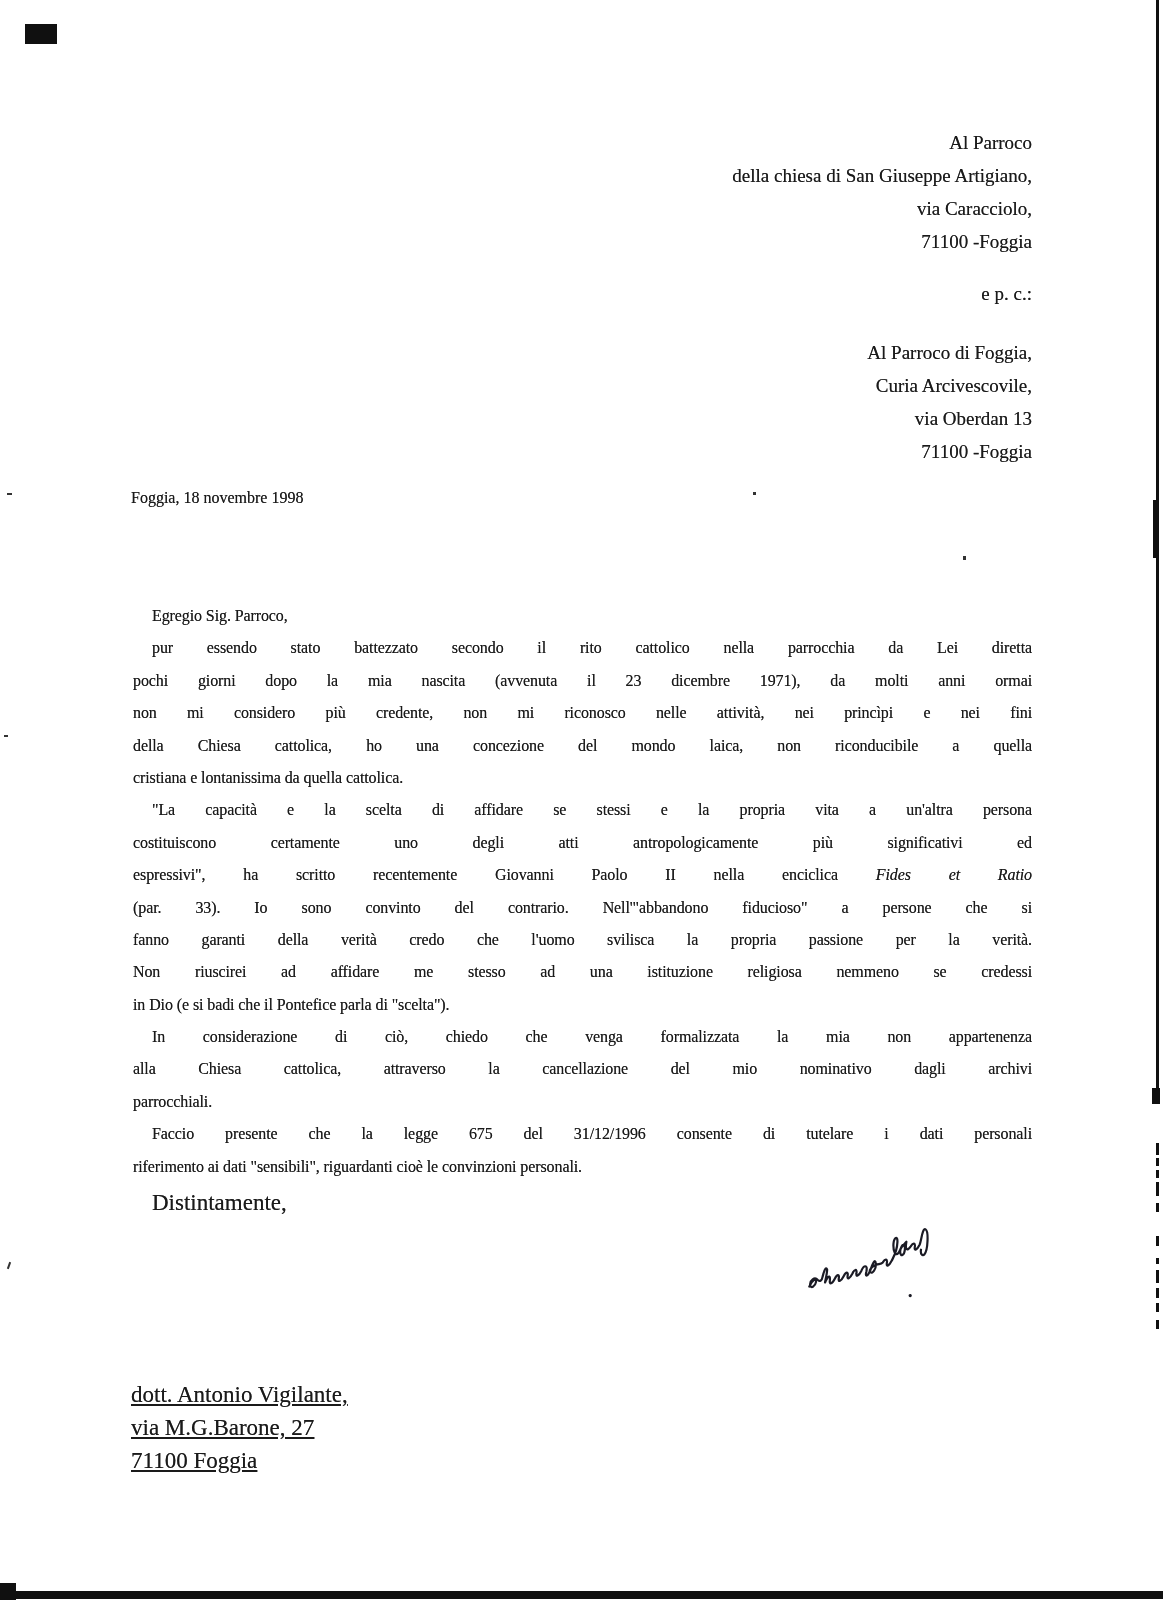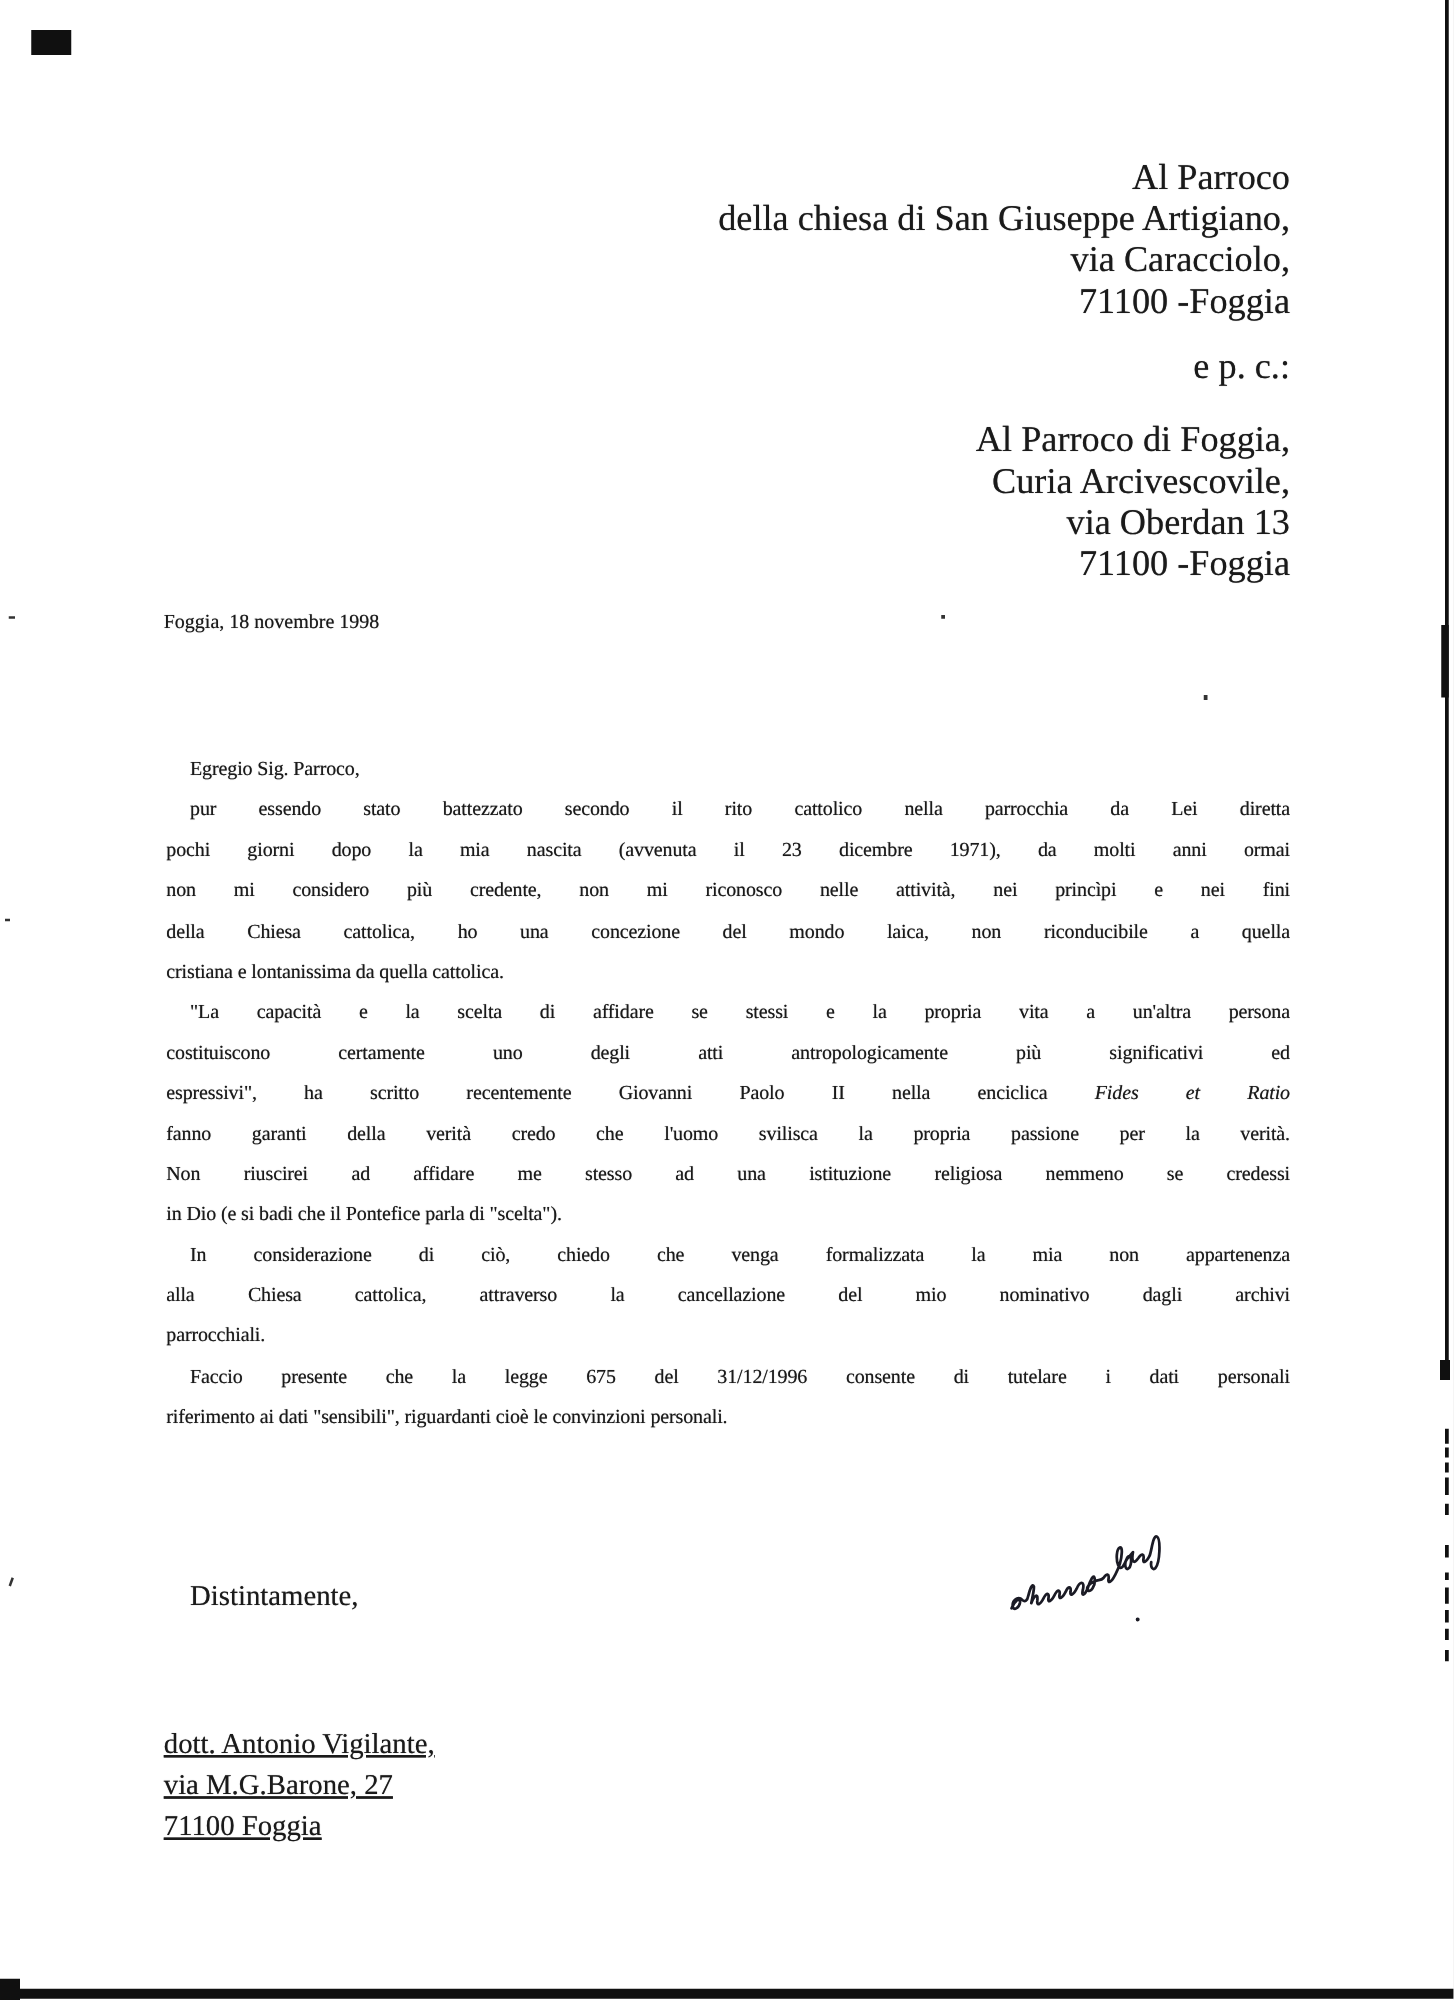--- a/index.html
+++ b/index.html
@@ -5,33 +5,33 @@
   html,body{margin:0;padding:0;background:#e8e8e8;}
   #page{
     position:relative;width:1163px;height:1600px;background:#ffffff;
     overflow:hidden;
     font-family:"Liberation Serif","DejaVu Serif",serif;
     color:#1a1a1a;
   }
   .txt{ text-shadow:0 0 .6px rgba(10,10,10,.65); }
   
   .rblock{position:absolute;left:133px;width:899px;text-align:right;
-          font-size:29px;line-height:33px;}
+          font-size:19px;line-height:33px;}
   .tline{white-space:pre;}
   
   #dateline{position:absolute;left:131px;top:481px;font-size:16px;line-height:33px;}
   
   #body{position:absolute;left:133px;top:556px;width:899px;
         font-size:16px;line-height:32.4px;letter-spacing:-0.1px;margin-top:44px;}
   #salutation{text-indent:19px;}
   .bline{text-align:justify;text-align-last:justify;height:32.4px;overflow:hidden;}
   .bline.last{text-align-last:left;}
   .bline.first{text-indent:19px;}
   .it{font-style:italic;}
-  #closing{position:absolute;left:152px;top:1260px;font-size:23px;line-height:33px;}
+  #closing{position:absolute;left:152px;top:1186px;font-size:23px;line-height:33px;}
   #sender{position:absolute;left:131px;top:1378px;font-size:23px;line-height:33px;text-align:left;text-decoration:underline;}
   
   #signature{position:absolute;left:798px;top:1224px;width:210px;height:82px;
              transform:rotate(-4deg);}
   #signature svg{width:100%;height:100%;}
   
   .mark{position:absolute;background:#101010;}
   #corner-mark{left:25px;top:24px;width:32px;height:20px;}
   #edge-line{left:1156px;top:0;width:3px;height:1100px;}
   #edge-blob1{left:1153px;top:500px;width:6px;height:58px;}
@@ -96,20 +96,21 @@
           <div class="bline first">pur essendo stato battezzato secondo il rito cattolico nella parrocchia da Lei diretta</div>
           <div class="bline">pochi giorni dopo la mia nascita (avvenuta il 23 dicembre 1971), da molti anni ormai</div>
           <div class="bline">non mi considero più credente, non mi riconosco nelle attività, nei princìpi e nei fini</div>
           <div class="bline">della Chiesa cattolica,  ho una concezione del mondo laica, non riconducibile a quella</div>
           <div class="bline last">cristiana e lontanissima da quella cattolica.</div>
         </div>
         <div>
           <div class="bline first">"La capacità e la scelta di affidare se stessi e la propria vita a un'altra persona</div>
           <div class="bline">costituiscono certamente uno degli atti antropologicamente più significativi ed</div>
           <div class="bline"><span>espressivi", ha scritto recentemente Giovanni Paolo II nella enciclica </span><span class="it">Fides et Ratio</span></div>
+          <div class="bline">(par. 33). Io sono convinto del contrario. Nell'"abbandono fiducioso" a persone che si</div>
           <div class="bline">fanno garanti della verità credo che l'uomo svilisca la propria passione per la verità.</div>
           <div class="bline">Non riuscirei ad affidare me stesso ad una istituzione religiosa nemmeno se credessi</div>
           <div class="bline last">in Dio (e si badi che il Pontefice parla di "scelta").</div>
         </div>
         <div>
           <div class="bline first">In considerazione di ciò, chiedo che venga formalizzata la mia non appartenenza</div>
           <div class="bline">alla Chiesa cattolica, attraverso la cancellazione del mio nominativo dagli archivi</div>
           <div class="bline last">parrocchiali.</div>
         </div>
         <div>

